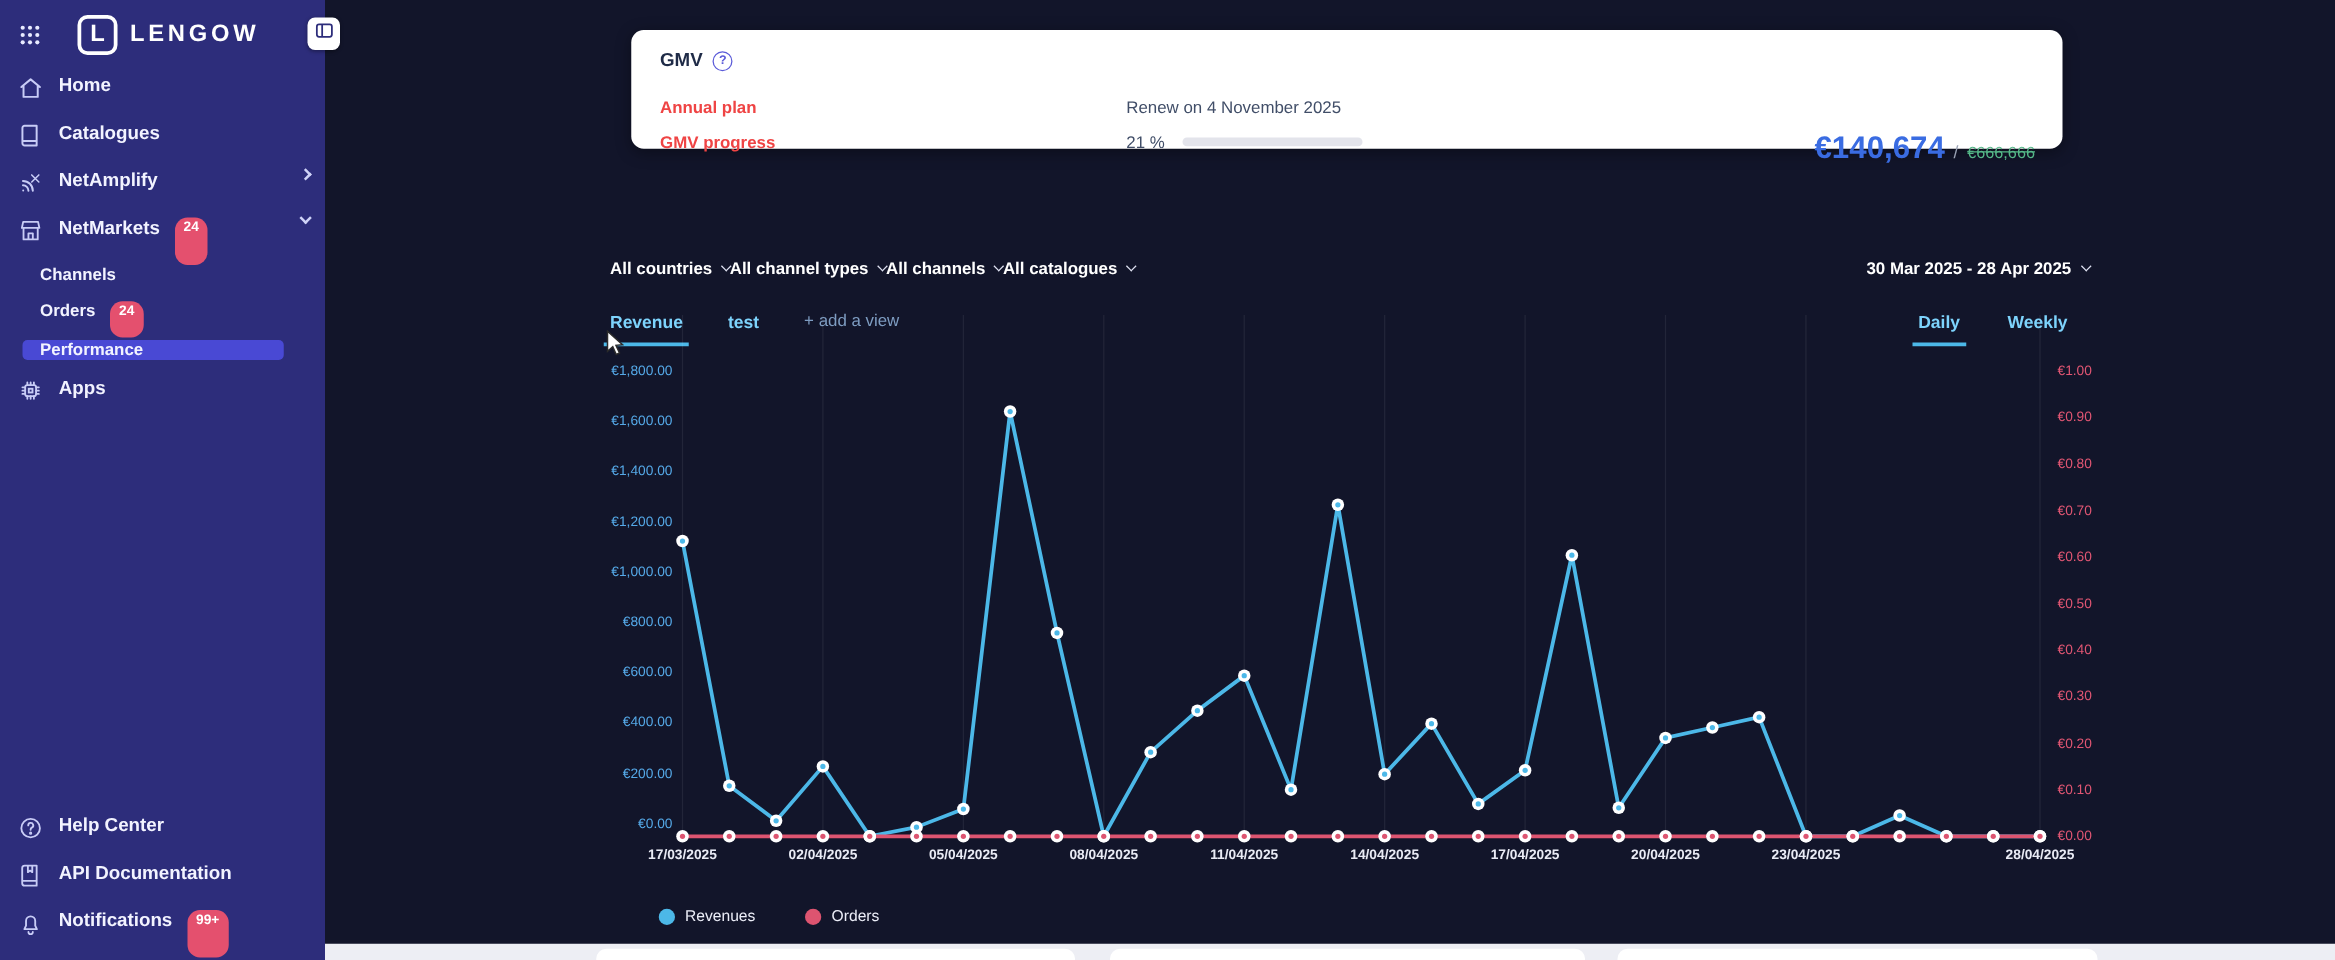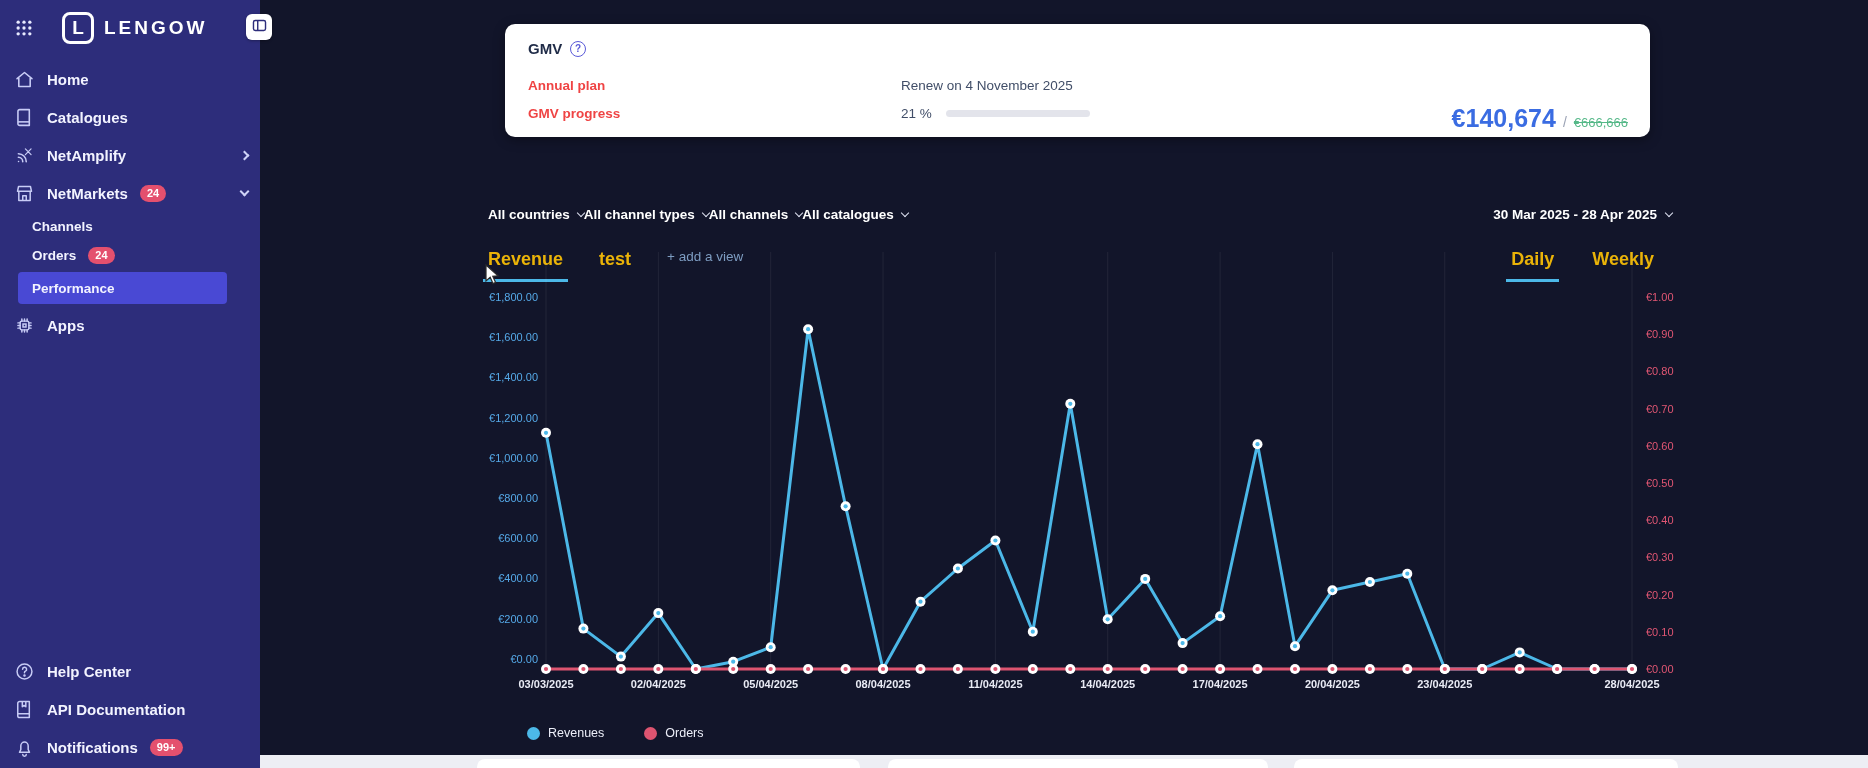--- a/index.html
+++ b/index.html
@@ -14,36 +14,36 @@
   .waffle svg{width:20px;height:20px;display:block;}
   .logo{display:flex;align-items:center;margin-left:28px;cursor:pointer;}
   .logo-mark{width:32px;height:32px;border:3px solid #fff;border-radius:8px;display:flex;align-items:center;justify-content:center;
              font-size:19px;font-weight:700;color:#fff;}
   .logo-word{margin-left:10px;font-size:19px;font-weight:700;letter-spacing:3px;color:#fff;}
   .collapse-btn{position:absolute;left:246px;top:14px;width:26px;height:26px;background:#fff;border-radius:6px;
                 display:flex;align-items:center;justify-content:center;cursor:pointer;box-shadow:0 1px 3px rgba(0,0,0,.3);}
   .collapse-btn svg{width:17px;height:17px;}
 
   .sidebar-nav{position:absolute;top:60px;left:0;right:0;}
-  .nav-item{display:flex;align-items:center;height:38px;padding:0 12px 0 14px;gap:12px;font-size:15px;font-weight:700;cursor:pointer;}
+  .nav-item{display:flex;height:38px;padding:0 12px 0 14px;gap:12px;font-size:15px;font-weight:700;cursor:pointer;}
   .nav-item .nav-icon{width:21px;height:21px;color:#c8ccf6;flex:0 0 auto;}
   .nav-item .nav-icon svg{width:21px;height:21px;display:block;}
   .nav-item.sub{height:29px;padding-left:32px;font-size:13.5px;}
-  .nav-item.selected{background:#4949d4;border-radius:4px;margin:2px 33px 2px 18px;height:32px;padding-left:14px;}
+  .nav-item.selected{background:#4949d4;border-radius:4px;margin:2px 33px 14px 18px;height:16px;padding-left:14px;}
   .badge{background:#e4506e;color:#fff;border-radius:10px;font-size:11px;font-weight:700;padding:3px 7px;line-height:1;}
   .chev{width:7px;height:7px;border-right:2px solid #cfd3f7;border-bottom:2px solid #cfd3f7;flex:0 0 auto;}
   .chev.right{transform:rotate(-45deg);margin-left:auto;}
   .chev.down{transform:rotate(45deg);margin-left:auto;margin-top:-3px;}
   .sidebar-bottom{position:absolute;bottom:2px;left:0;right:0;}
 
   
   .main{position:absolute;left:260px;top:0;right:0;bottom:0;background:#12152a;}
 
   
-  .gmv-card{position:absolute;left:245px;top:24px;width:1145px;height:113px;background:#fff;border-radius:10px;
+  .gmv-card{position:absolute;left:245px;top:24px;width:1145px;height:95px;background:#fff;border-radius:10px;
             box-shadow:0 3px 12px rgba(0,0,0,.35);}
   .gmv-title-row{position:absolute;left:23px;top:16px;display:flex;align-items:center;gap:8px;}
   .gmv-title{font-size:15px;font-weight:700;color:#1f2b47;}
   .help-badge{width:16px;height:16px;border:1.5px solid #5a5ad8;border-radius:50%;color:#5a5ad8;font-size:10px;font-weight:700;
               display:flex;align-items:center;justify-content:center;cursor:pointer;}
   .gmv-row{position:absolute;left:23px;display:flex;align-items:center;}
   .gmv-row .lbl{width:373px;font-size:13.5px;font-weight:700;color:#ef4444;}
   .gmv-row .val{font-size:13.5px;color:#414e68;display:flex;align-items:center;gap:14px;}
   .row-plan{top:54px;}
   .row-progress{top:82px;}
@@ -56,21 +56,21 @@
 
   
   .filters-row{position:absolute;left:228px;top:207px;display:flex;}
   .filter-btn{display:flex;align-items:center;gap:8px;font-size:13.5px;font-weight:700;color:#fff;cursor:pointer;}
   .chev-sm{width:6px;height:6px;border-right:1.8px solid #dfe2f2;border-bottom:1.8px solid #dfe2f2;transform:rotate(45deg);margin-top:-3px;}
   .date-range{position:absolute;right:196px;top:207px;display:flex;align-items:center;gap:9px;
               font-size:13.5px;font-weight:700;color:#fff;cursor:pointer;}
 
   
   .view-tabs{position:absolute;left:223px;top:249px;display:flex;gap:26px;}
-  .tab{font-size:18px;font-weight:600;color:#eab308;padding:0 5px 9px;cursor:pointer;border-bottom:3px solid transparent;}
+  .tab{font-size:14px;font-weight:600;color:#7dd3fc;padding:0 5px 9px;cursor:pointer;border-bottom:3px solid transparent;}
   .tab.active{border-bottom-color:#4cb8e8;}
   .tab.muted{color:#7e9dc2;font-weight:400;font-size:13.5px;}
   .gran-tabs{position:absolute;right:209px;top:249px;display:flex;gap:28px;}
 
   
   .chart-svg{position:absolute;left:280px;top:250px;}
   .tick{position:absolute;font-size:11px;line-height:13px;}
   .tick.left{left:200px;width:78px;text-align:right;color:#55a9e8;}
   .tick.right{left:1386px;width:60px;text-align:left;color:#e15673;}
   .xlabel{position:absolute;top:678px;width:110px;text-align:center;font-size:11px;font-weight:700;color:#e9ebf5;}
@@ -423,21 +423,21 @@
         <div class="tick right" style="top: 402.6px;">€0.70</div>
         <div class="tick right" style="top: 439.8px;">€0.60</div>
         <div class="tick right" style="top: 477px;">€0.50</div>
         <div class="tick right" style="top: 514.2px;">€0.40</div>
         <div class="tick right" style="top: 551.4px;">€0.30</div>
         <div class="tick right" style="top: 588.6px;">€0.20</div>
         <div class="tick right" style="top: 625.8px;">€0.10</div>
         <div class="tick right" style="top: 663px;">€0.00</div>
       </div>
     <div id="x-labels">
-        <div class="xlabel" style="left: 231px;">03/03/2025</div>
+        <div class="xlabel" style="left: 231px;">17/03/2025</div>
         <div class="xlabel" style="left: 343.345px;">02/04/2025</div>
         <div class="xlabel" style="left: 455.69px;">05/04/2025</div>
         <div class="xlabel" style="left: 568.034px;">08/04/2025</div>
         <div class="xlabel" style="left: 680.379px;">11/04/2025</div>
         <div class="xlabel" style="left: 792.724px;">14/04/2025</div>
         <div class="xlabel" style="left: 905.069px;">17/04/2025</div>
         <div class="xlabel" style="left: 1017.41px;">20/04/2025</div>
         <div class="xlabel" style="left: 1129.76px;">23/04/2025</div>
         <div class="xlabel" style="left: 1317px;">28/04/2025</div>
       </div>

